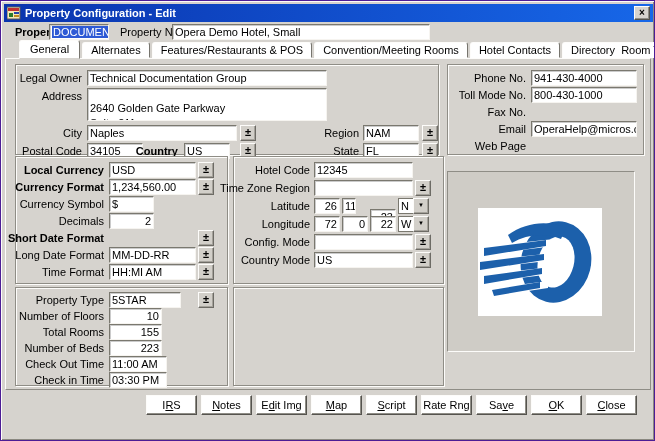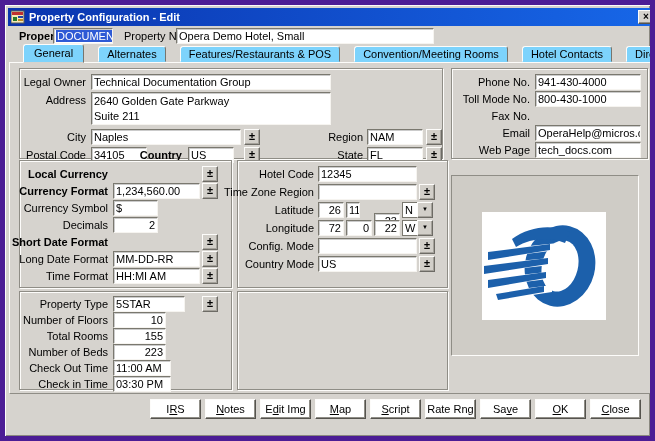--- a/index.html
+++ b/index.html
@@ -1,21 +1,21 @@
 <!DOCTYPE html>
 <html><head>
 <meta charset="utf-8">
 <style>
   * { box-sizing: border-box; }
   html,body { margin:0; padding:0; background:#808080; }
   .window {
     position:relative; width:655px; height:441px;
     background:#d6d3ce; color:#000;
     font-family:"Liberation Sans", sans-serif; font-size:11px;
-    border:5px solid #4c1d95;
+    border:1px solid #4c1d95;
     box-shadow: inset 1px 1px 0 #fdfcfa, inset -1px -1px 0 #8a8880;
     overflow:hidden;
   }
   .titlebar {
     position:absolute; left:3px; top:3px; width:649px; height:18px;
     background:linear-gradient(90deg,#0a34ae,#1767e8);
     display:flex; align-items:center; padding:0 3px;
   }
   .title-text { color:#fff; font-weight:bold; font-size:11px; margin-left:4px; flex:1; white-space:nowrap; }
   .close-btn {
@@ -27,21 +27,21 @@
   .lbl { position:absolute; height:15px; line-height:15px; white-space:nowrap; }
   .b { font-weight:bold; }
   .pre { white-space:pre; }
   .fld {
     position:absolute; height:16px; background:#fff;
     border-top:1px solid #7a786f; border-left:1px solid #7a786f;
     border-bottom:1px solid #f6f4f0; border-right:1px solid #f6f4f0;
     box-shadow: inset 1px 1px 0 rgba(70,70,70,.28);
     padding:1px 2px 0 2px; line-height:13px; white-space:nowrap; overflow:hidden;
   }
-  .multi { height:33px; line-height:15px; padding-top:1px; }
+  .multi { height:33px; line-height:15px; padding-top:12px; }
   .num { text-align:right; }
   .sel { background:#2e5ad5; color:#fff; padding:0 1px; }
   .lov {
     position:absolute; width:16px; height:16px; background:#d2cfc9;
     border:1px solid; border-color:#fdfcfa #6d6b65 #6d6b65 #fdfcfa;
     box-shadow: inset -1px -1px 0 #a5a29b;
     text-align:center; line-height:13px; font-weight:bold; font-size:11px; cursor:default;
   }
   .combo { position:absolute; height:16px; display:flex; }
   .cval {
@@ -49,23 +49,23 @@
     border-top:1px solid #7a786f; border-left:1px solid #7a786f; border-bottom:1px solid #7a786f;
   }
   .cbtn {
     width:16px; height:16px; background:#d2cfc9; text-align:center;
     border:1px solid; border-color:#fdfcfa #6d6b65 #6d6b65 #fdfcfa;
     box-shadow: inset -1px -1px 0 #a5a29b;
     font-size:6px; line-height:13px; cursor:default;
   }
   .tabs { position:absolute; left:18px; top:39px; height:18px; display:flex; align-items:flex-end; z-index:3; }
   .tab {
-    height:16px; line-height:13px; padding:1px 8px; background:#7dd3fc;
+    height:16px; line-height:13px; padding:1px 8px; background:#ffffff;
     border:1px solid; border-color:#fdfcfa #77756e transparent #fdfcfa;
-    border-radius:3px 3px 0 0; margin-right:14px; white-space:pre; cursor:default;
+    border-radius:3px 3px 0 0; margin-right:2px; white-space:pre; cursor:default;
   }
   .tab.active {
     height:19px; line-height:15px; padding:1px 10px 2px 10px;
     border-bottom:1px solid #d6d3ce; margin-bottom:-1px; z-index:4; position:relative;
   }
   .panel {
     position:absolute; left:4px; top:57px; width:646px; height:332px;
     background:#d6d3ce;
     border:1px solid; border-color:#fdfcfa #8f8d86 #8f8d86 #fdfcfa;
   }
@@ -159,25 +159,25 @@
 
     <div class="group" style="left:441px;top:5px;width:197px;height:91px">
       <span class="lbl" style="right:117px;top:6px">Phone No.</span>
       <div class="fld" style="left:83px;top:5px;width:106px">941-430-4000</div>
       <span class="lbl" style="right:117px;top:23px">Toll Mode No.</span>
       <div class="fld" style="left:83px;top:22px;width:106px">800-430-1000</div>
       <span class="lbl" style="right:117px;top:40px">Fax No.</span>
       <span class="lbl" style="right:117px;top:57px">Email</span>
       <div class="fld" style="left:83px;top:56px;width:106px">OperaHelp@micros.com</div>
       <span class="lbl" style="right:117px;top:74px">Web Page</span>
-      <div class="fld" style="left:83px;top:73px;width:106px">tech_docs.com</div>
     </div>
 
     <div class="group" style="left:9px;top:97px;width:213px;height:128px">
       <span class="lbl b" style="right:123px;top:6px">Local Currency</span>
+      <div class="fld" style="left:93px;top:5px;width:87px">USD</div>
       <div class="lov" style="left:182px;top:5px">±</div>
 
       <span class="lbl b" style="right:123px;top:23px">Currency Format</span>
       <div class="fld" style="left:93px;top:22px;width:87px">1,234,560.00</div>
       <div class="lov" style="left:182px;top:22px">±</div>
 
       <span class="lbl" style="right:123px;top:40px">Currency Symbol</span>
       <div class="fld" style="left:93px;top:39px;width:45px">$</div>
 
       <span class="lbl" style="right:123px;top:57px">Decimals</span>

